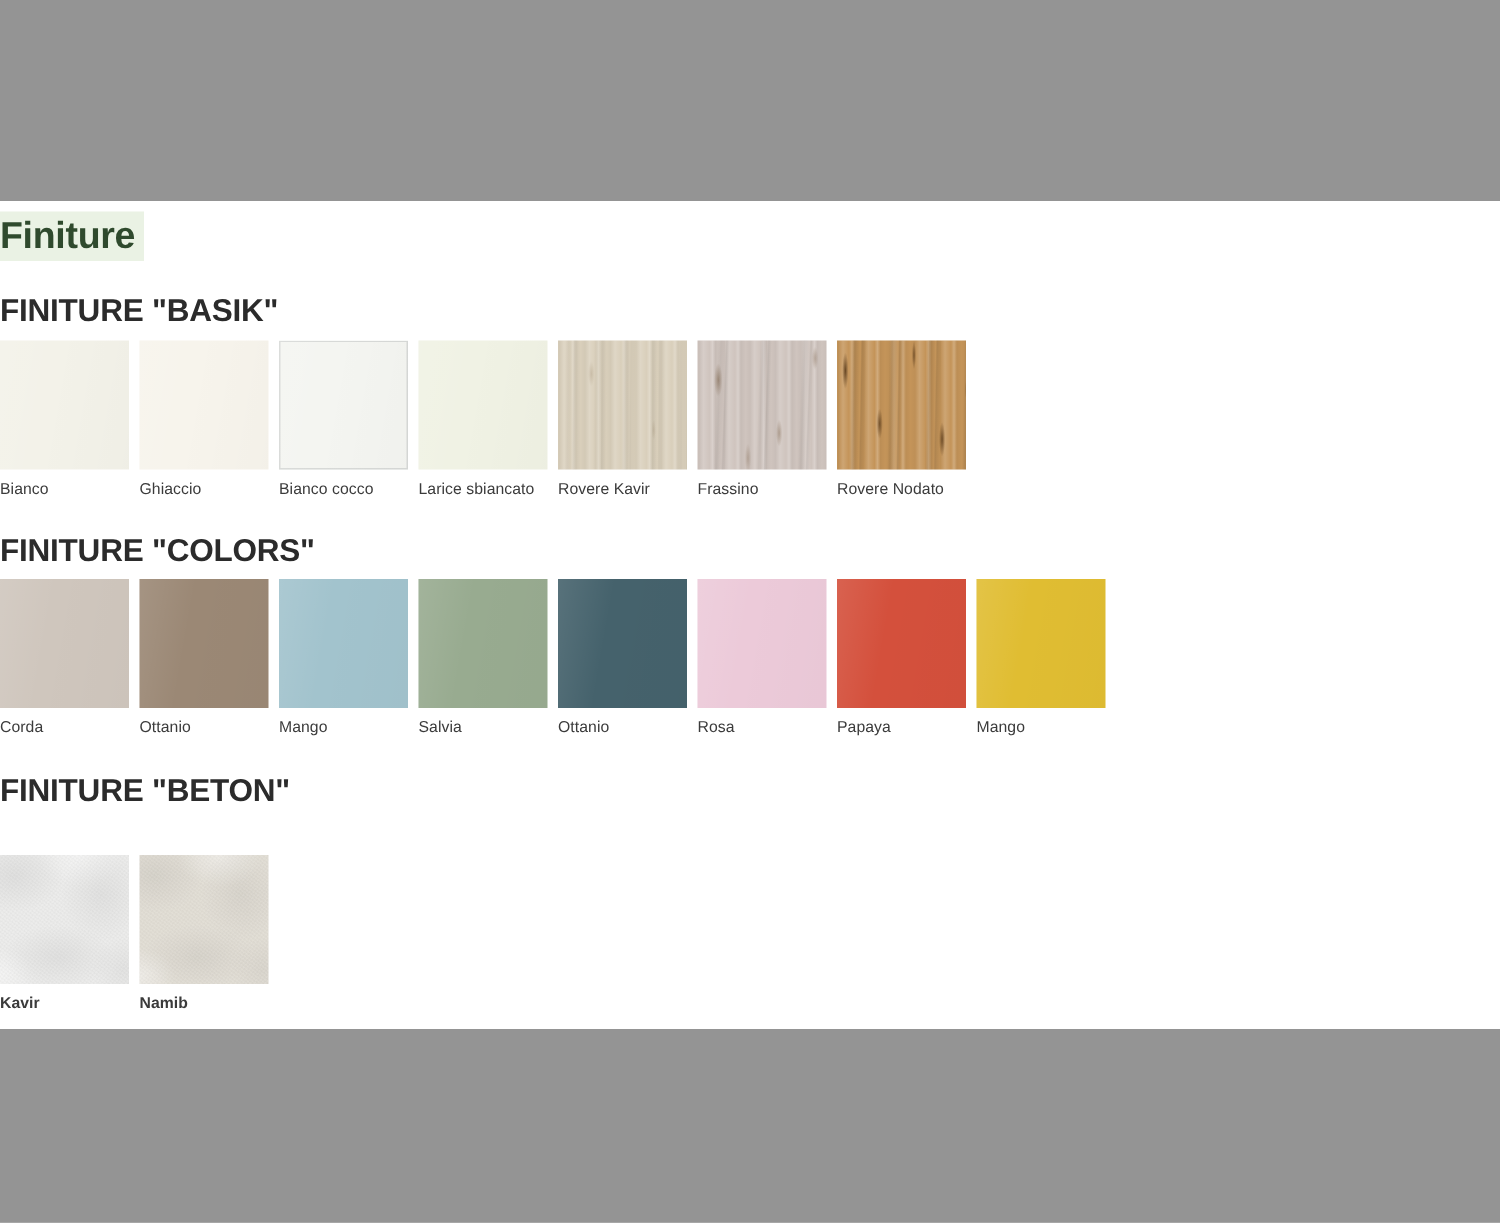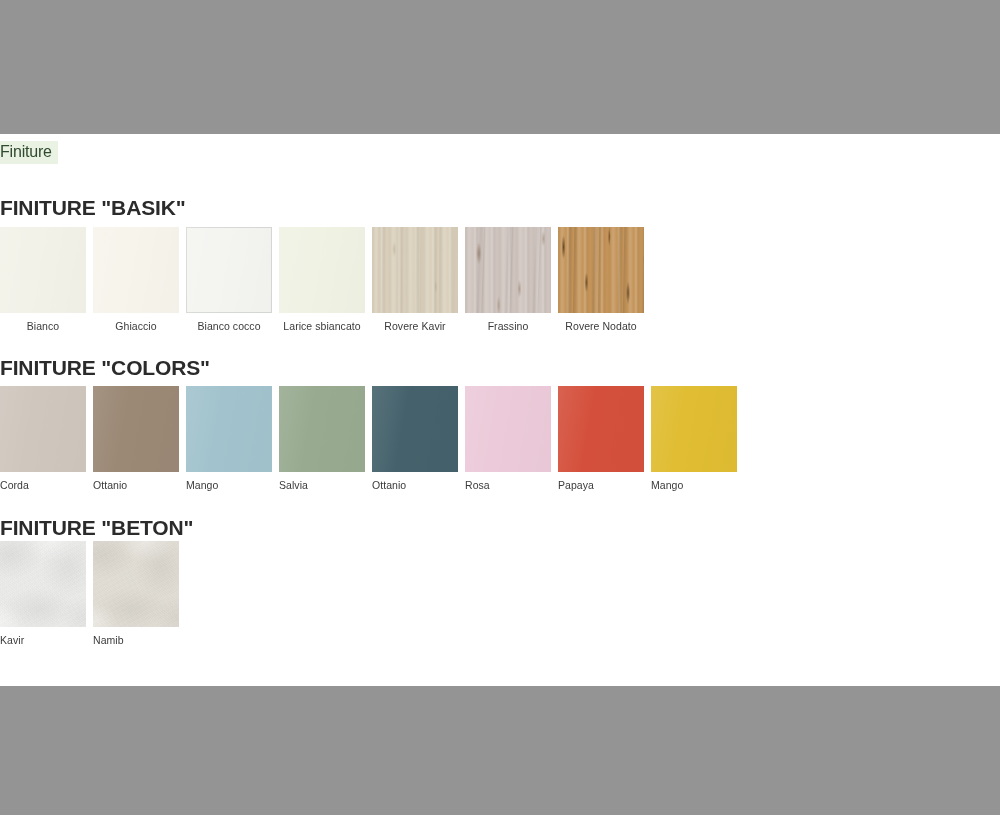--- a/index.html
+++ b/index.html
@@ -40,22 +40,22 @@
     top: 0;
     width: 1010px;
     height: 552px;
   }
 
   
   .doc-title {
     position: absolute;
     left: 0px;
     top: 7px;
-    font-size: 16px;
-    font-weight: 400;
+    font-size: 25px;
+    font-weight: 700;
     letter-spacing: -0.2px;
     color: #2f4a2d;
     background: #eaf2e4;
     padding: 2px 6px 3px 0px;
     line-height: 1.12;
     white-space: nowrap;
   }
 
   .section-title {
     position: absolute;
@@ -70,23 +70,23 @@
   .section-title.colors { top: 222px; }
   .section-title.beton  { top: 382px; }
 
   
   .swatch-row {
     position: absolute;
     left: 0px;
     display: flex;
     gap: 7px;
   }
-  .swatch-row.basik  { top: 93px; text-align: center; }
+  .swatch-row.basik  { top: 93px; }
   .swatch-row.colors { top: 252px; }
-  .swatch-row.beton  { top: 407px; }
+  .swatch-row.beton  { top: 436px; font-weight: bold; }
 
   .swatch-cell {
     width: 86px;
     flex: 0 0 86px;
   }
 
   .swatch-chip {
     width: 86px;
     height: 86px;
     position: relative;

